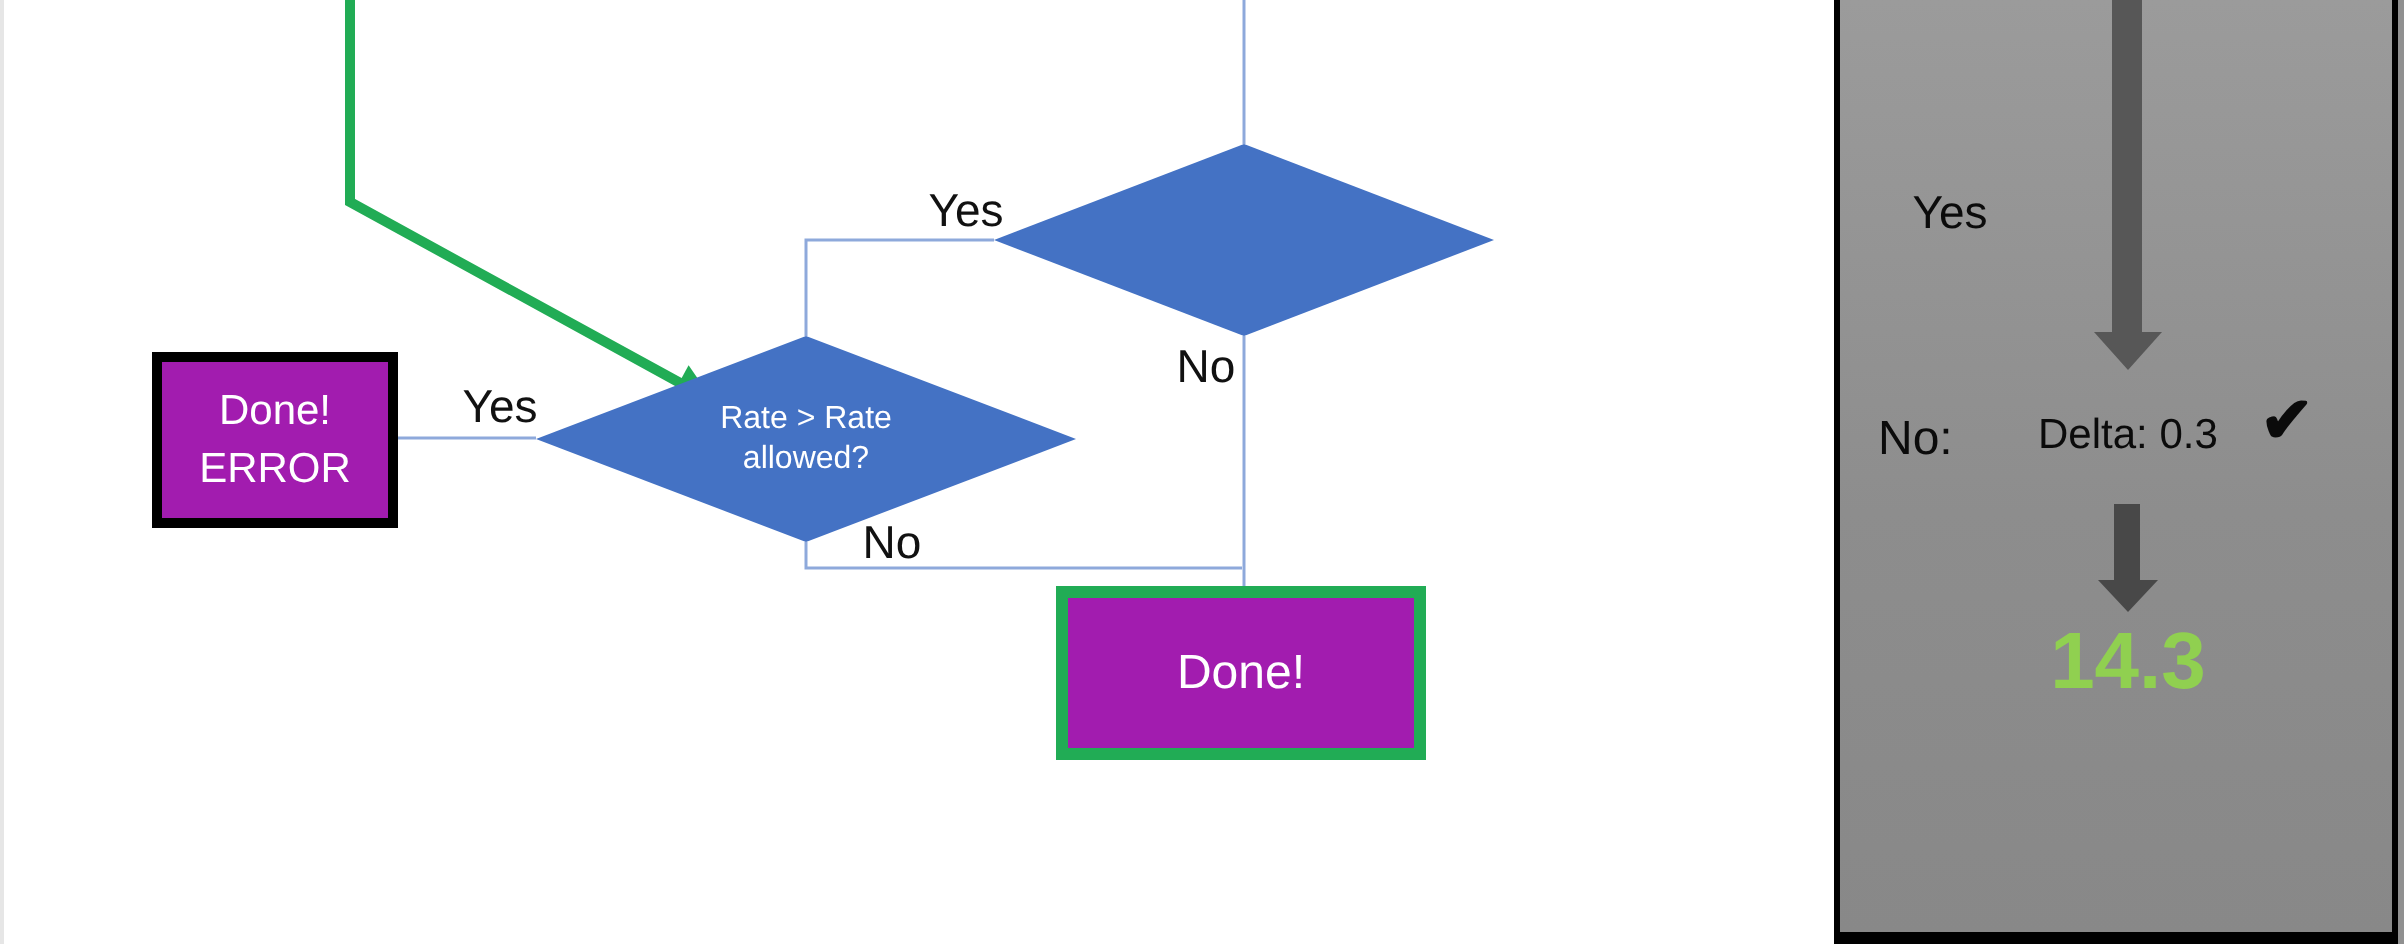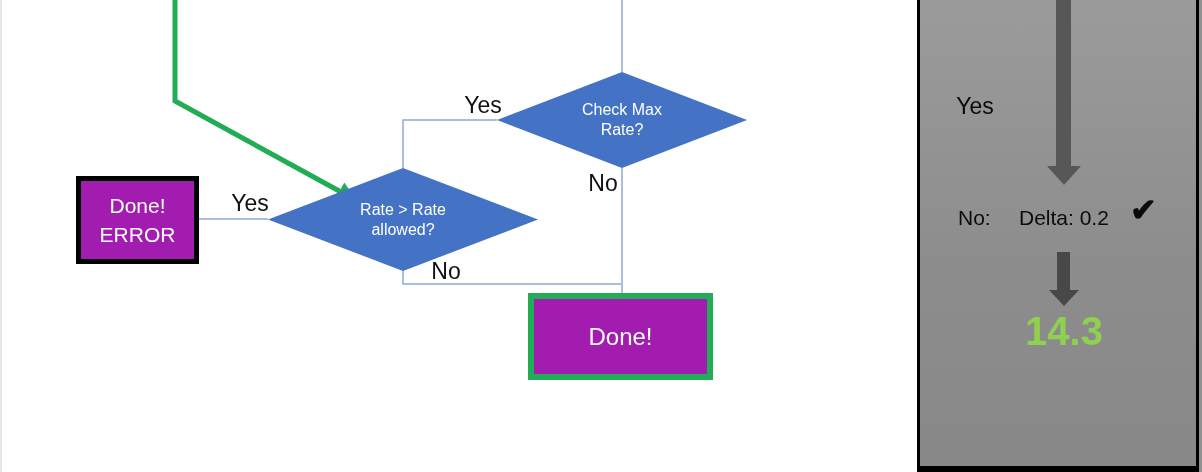--- a/index.html
+++ b/index.html
@@ -57,21 +57,21 @@
   .arrow-shaft-big  { left:136px; top:0;     width:15px; height:166px; background:#575757; }
   .arrow-head-big   { left:127px; top:166px; width:0; height:0;
                       border-left:17px solid transparent; border-right:17px solid transparent;
                       border-top:19px solid #575757; }
   .arrow-shaft-small{ left:137px; top:252px; width:13px; height:38px; background:#484848; }
   .arrow-head-small { left:129px; top:290px; width:0; height:0;
                       border-left:15px solid transparent; border-right:15px solid transparent;
                       border-top:16px solid #484848; }
 
   #panel-yes   { left:33px;  top:93px;  width:44px; color:#0b0b0b; font-size:23px; text-align:center; }
-  #panel-no    { left:38px;  top:206px; color:#0b0b0b; font-size:21px; }
+  #panel-no    { left:19px;  top:206px; color:#0b0b0b; font-size:24px; }
   #panel-delta { left:99px;  top:206px; color:#0b0b0b; font-size:21px; }
   #panel-check { left:210px; top:191px; color:#0b0b0b; font-size:32px; font-weight:bold; }
   #panel-result{ left:84px;  top:309px; width:120px; text-align:center;
                  color:#90d050; font-size:40px; font-weight:bold; }
 </style>
 </head>
 <body>
 
 <div id="scene">
 
@@ -87,40 +87,39 @@
       <path d="M199,219 H268"></path>
     </g>
 
     <polyline points="175,0 175,101 341,192" fill="none" stroke="#21ac55" stroke-width="5"></polyline>
     <polygon points="357,201 334.7,200.2 344.3,182.6" fill="#21ac55"></polygon>
 
     <polygon points="622,72 747,120 622,168 497,120" fill="#4472c4"></polygon>
     <polygon points="403,168 538,219.5 403,271 268,219.5" fill="#4472c4"></polygon>
   </svg>
 
-  <div id="check-max-text" class="abs diamond-text">Check Max Rate?</div>
   <div id="rate-text" class="abs diamond-text">Rate &gt; Rate allowed?</div>
 
   <div id="done-error-box" class="abs term-box">Done!
 ERROR</div>
   <div id="done-box" class="abs term-box">Done!</div>
 
   <div id="label-yes-checkmax" class="abs edge-label">Yes</div>
   <div id="label-no-checkmax" class="abs edge-label">No</div>
   <div id="label-yes-rate" class="abs edge-label">Yes</div>
   <div id="label-no-rate" class="abs edge-label">No</div>
 
   <div id="side-panel" class="abs">
     <div class="abs arrow-shaft-big"></div>
     <div class="abs arrow-head-big"></div>
 
     <div id="panel-yes" class="abs">Yes</div>
 
     <div id="panel-no" class="abs">No:</div>
-    <div id="panel-delta" class="abs">Delta: 0.2</div>
+    <div id="panel-delta" class="abs">Delta: 0.3</div>
     <div id="panel-check" class="abs">✔</div>
 
     <div class="abs arrow-shaft-small"></div>
     <div class="abs arrow-head-small"></div>
 
     <div id="panel-result" class="abs">14.3</div>
   </div>
 
   <div id="right-sliver" class="abs"></div>
 

